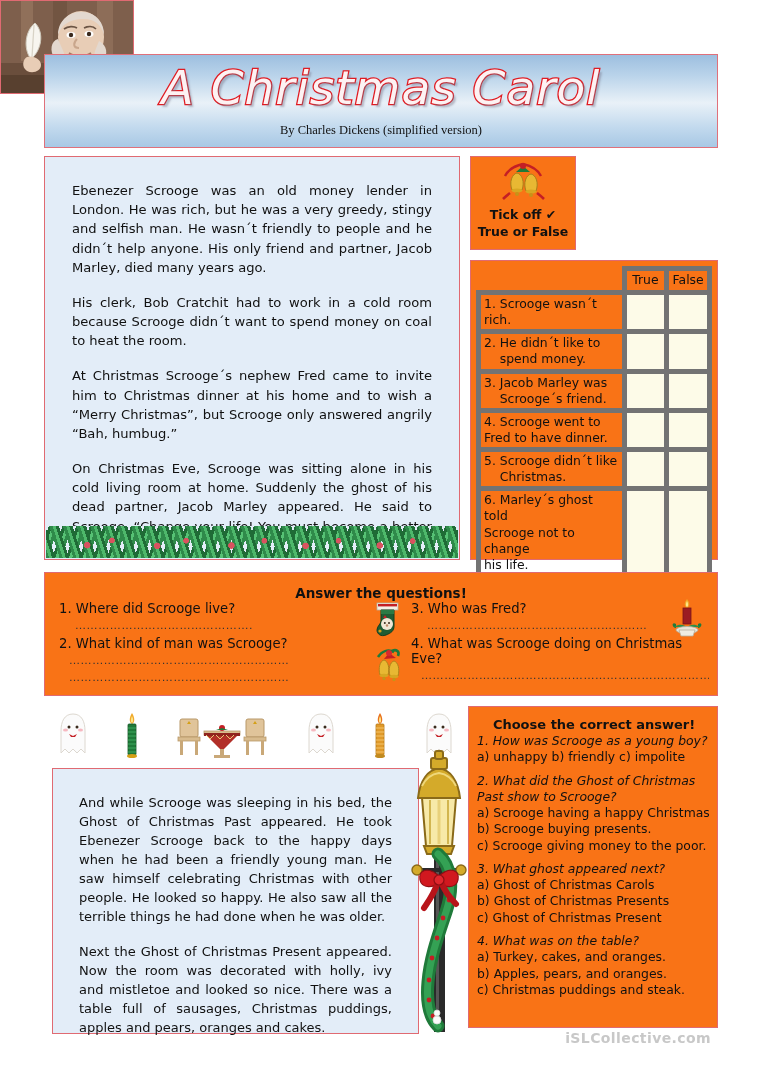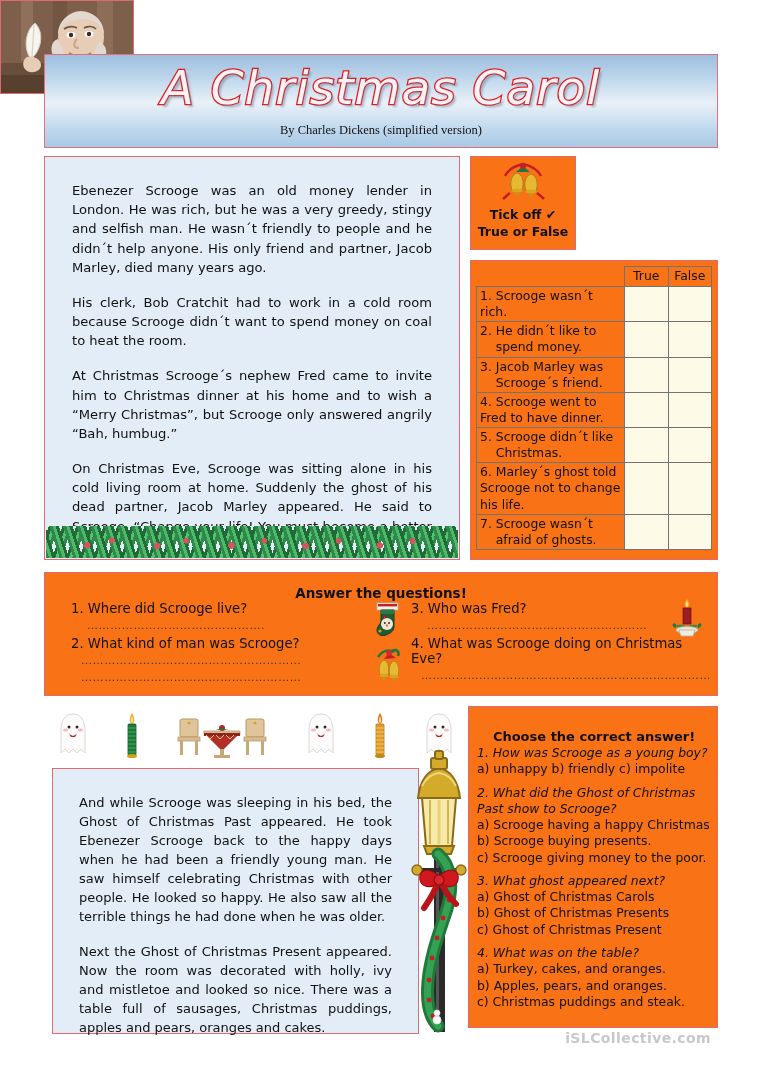--- a/index.html
+++ b/index.html
@@ -166,21 +166,21 @@
   }
   table.tf {
     width: 100%;
     border-collapse: collapse;
     font-size: 12.4px;
     color: #111;
     font-family: "DejaVu Sans", sans-serif;
     table-layout: fixed;
   }
   table.tf th, table.tf td {
-    border: 1px solid #737373;
+    border: 5px solid #737373;
     padding: 1px 3px;
     vertical-align: top;
     line-height: 1.3;
   }
   table.tf th {
     text-align: center;
     font-weight: normal;
     font-size: 12.4px;
     height: 17px;
   }
@@ -204,21 +204,21 @@
     color: #111;
     margin-top: 12px;
     font-family: "DejaVu Sans", sans-serif;
   }
   .qa-cols {
     position: absolute;
     left: 0; right: 0;
     top: 26px;
     display: flex;
   }
-  .qa-col { width: 50%; box-sizing: border-box; padding: 0 8px 0 26px; }
+  .qa-col { width: 50%; box-sizing: border-box; padding: 0 8px 0 14px; }
   .qa-col.right { padding-left: 30px; }
   .qa-q {
     font-size: 13.2px;
     color: #111;
     margin: 2px 0 0 0;
     font-family: "DejaVu Sans", sans-serif;
   }
   .qa-dots {
     font-size: 11px;
     letter-spacing: 0.6px;
@@ -296,21 +296,21 @@
     width: 62px;
     height: 298px;
   }
 
   
   #mc-panel {
     left: 468px;
     top: 706px;
     width: 250px;
     height: 322px;
-    padding: 20px 6px 0 8px;
+    padding: 8px 6px 0 8px;
   }
   .mc-title {
     text-align: center;
     font-size: 13px;
     font-weight: bold;
     color: #111;
     margin: 2px 0 1px 0;
     font-family: "DejaVu Sans", sans-serif;
   }
   .mc-block { margin-bottom: 7px; }

